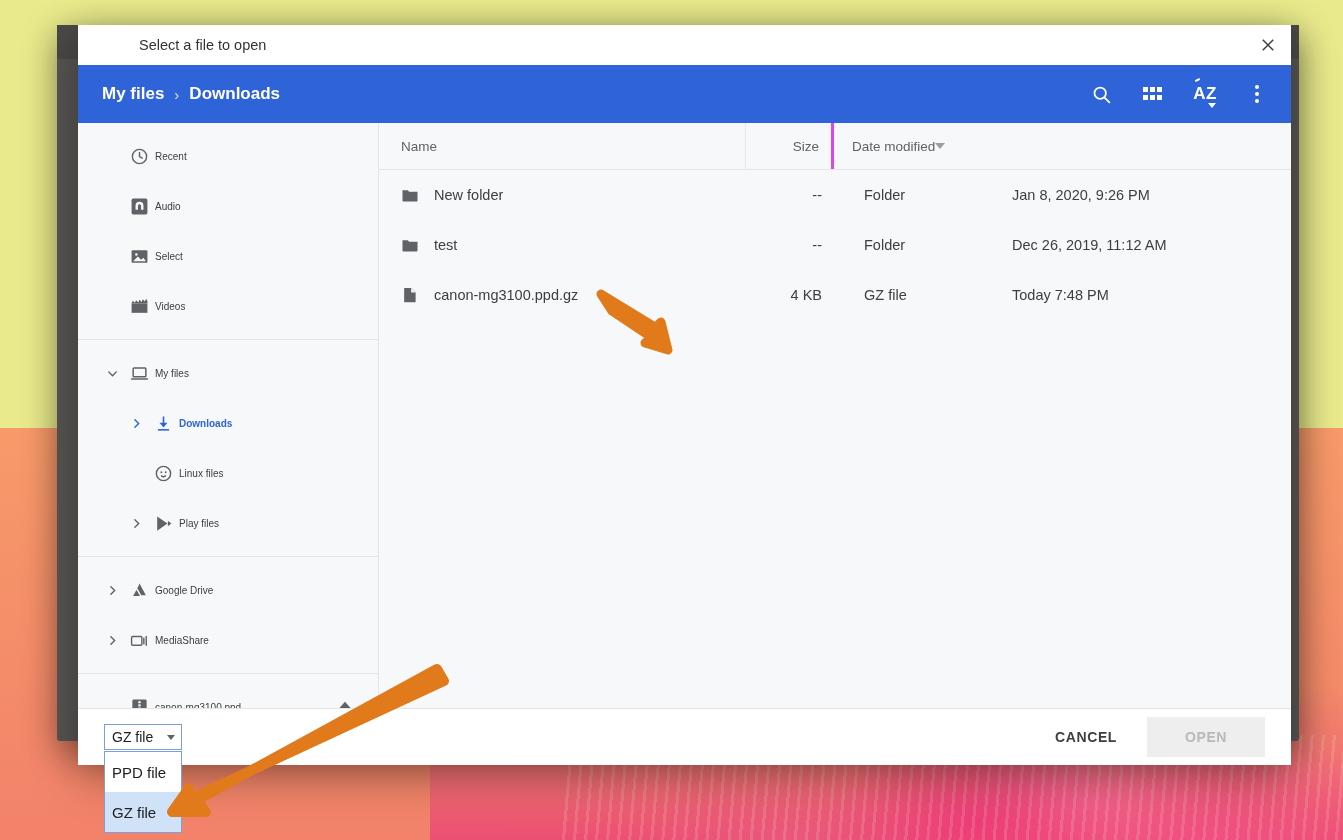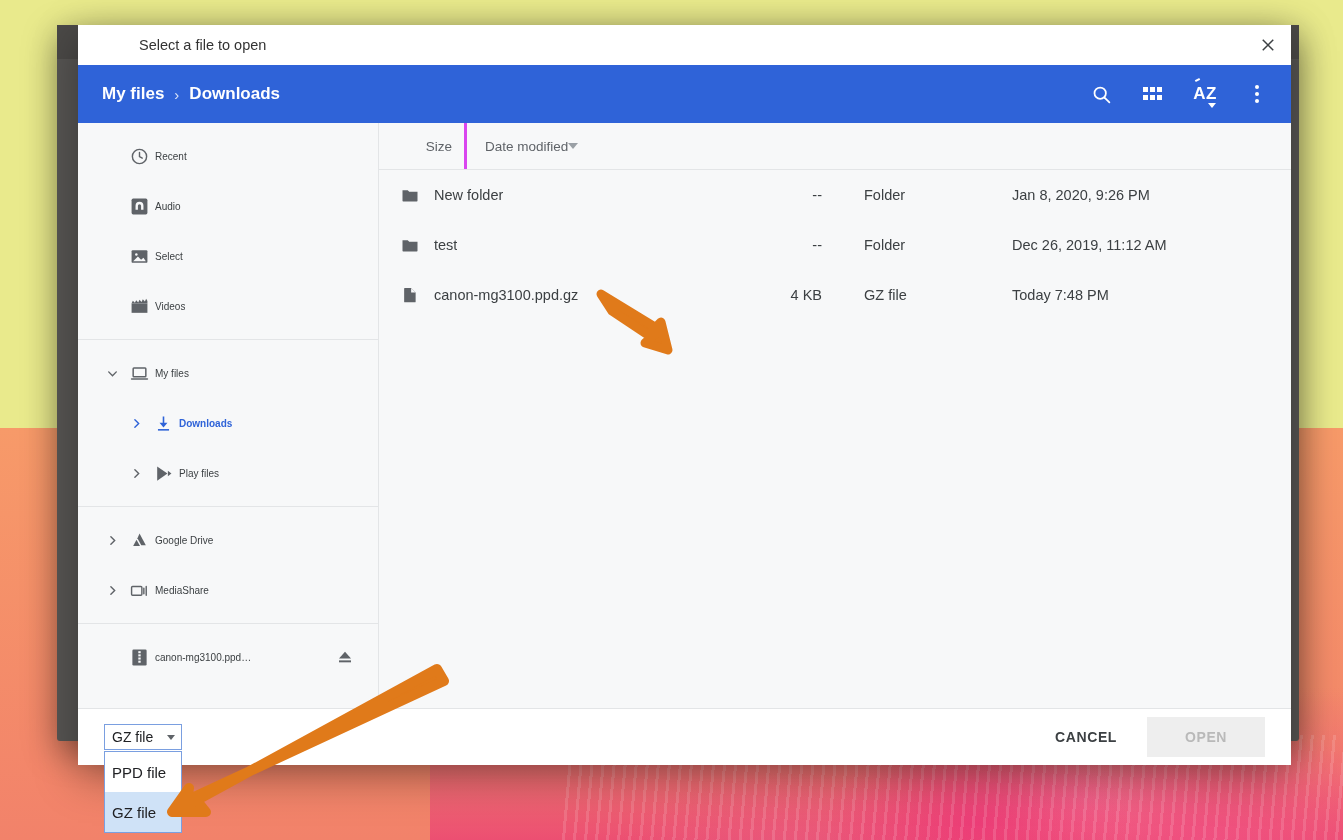--- a/index.html
+++ b/index.html
@@ -323,20 +323,31 @@
               </svg>
           </span>
           <span class="sicon">
             <svg width="19" height="19" viewBox="0 0 24 24" fill="currentColor">
                 <path d="M11 3 h2 v8 h4 l-5 6 l-5 -6 h4 z"></path>
                 <rect x="5" y="19" width="14" height="2"></rect>
               </svg>
           </span>
           <span class="slabel">Downloads</span>
         </div>
+        <div class="side-item indent2">
+          <span class="sicon">
+            <svg width="19" height="19" viewBox="0 0 24 24" fill="none" stroke="currentColor" stroke-width="1.8">
+                <circle cx="12" cy="12" r="9"></circle>
+                <circle cx="9.3" cy="10.5" r="1.2" fill="currentColor" stroke="none"></circle>
+                <circle cx="14.7" cy="10.5" r="1.2" fill="currentColor" stroke="none"></circle>
+                <path d="M9.5 15 q2.5 2 5 0" stroke-linecap="round"></path>
+              </svg>
+          </span>
+          <span class="slabel">Linux files</span>
+        </div>
         <div class="side-item indent">
           <span class="twisty">
             <svg width="13" height="13" viewBox="0 0 24 24" fill="none" stroke="currentColor" stroke-width="2.6" stroke-linecap="round">
                 <path d="M9 5 L16 12 L9 19"></path>
               </svg>
           </span>
           <span class="sicon">
             <svg width="19" height="19" viewBox="0 0 24 24" fill="currentColor">
                 <path d="M4 3 L17 12 L4 21 Z"></path>
                 <path d="M17.5 8.5 L22 12 L17.5 15.5 Z"></path>
@@ -397,20 +408,21 @@
                 <rect x="4" y="16.5" width="16" height="2.6"></rect>
               </svg>
           </span>
         </div>
       </div>
 
     </div>
 
     <div id="filelist">
       <div id="fl-head">
+        <div class="cell col-name">Name</div>
         <div class="cell col-size">Size</div>
         <div class="cell col-date">
           <span>Date modified</span>
           <span class="sort-caret"></span>
         </div>
       </div>
       <div id="fl-rows">
 
         <div class="frow">
           <div class="c-name">

